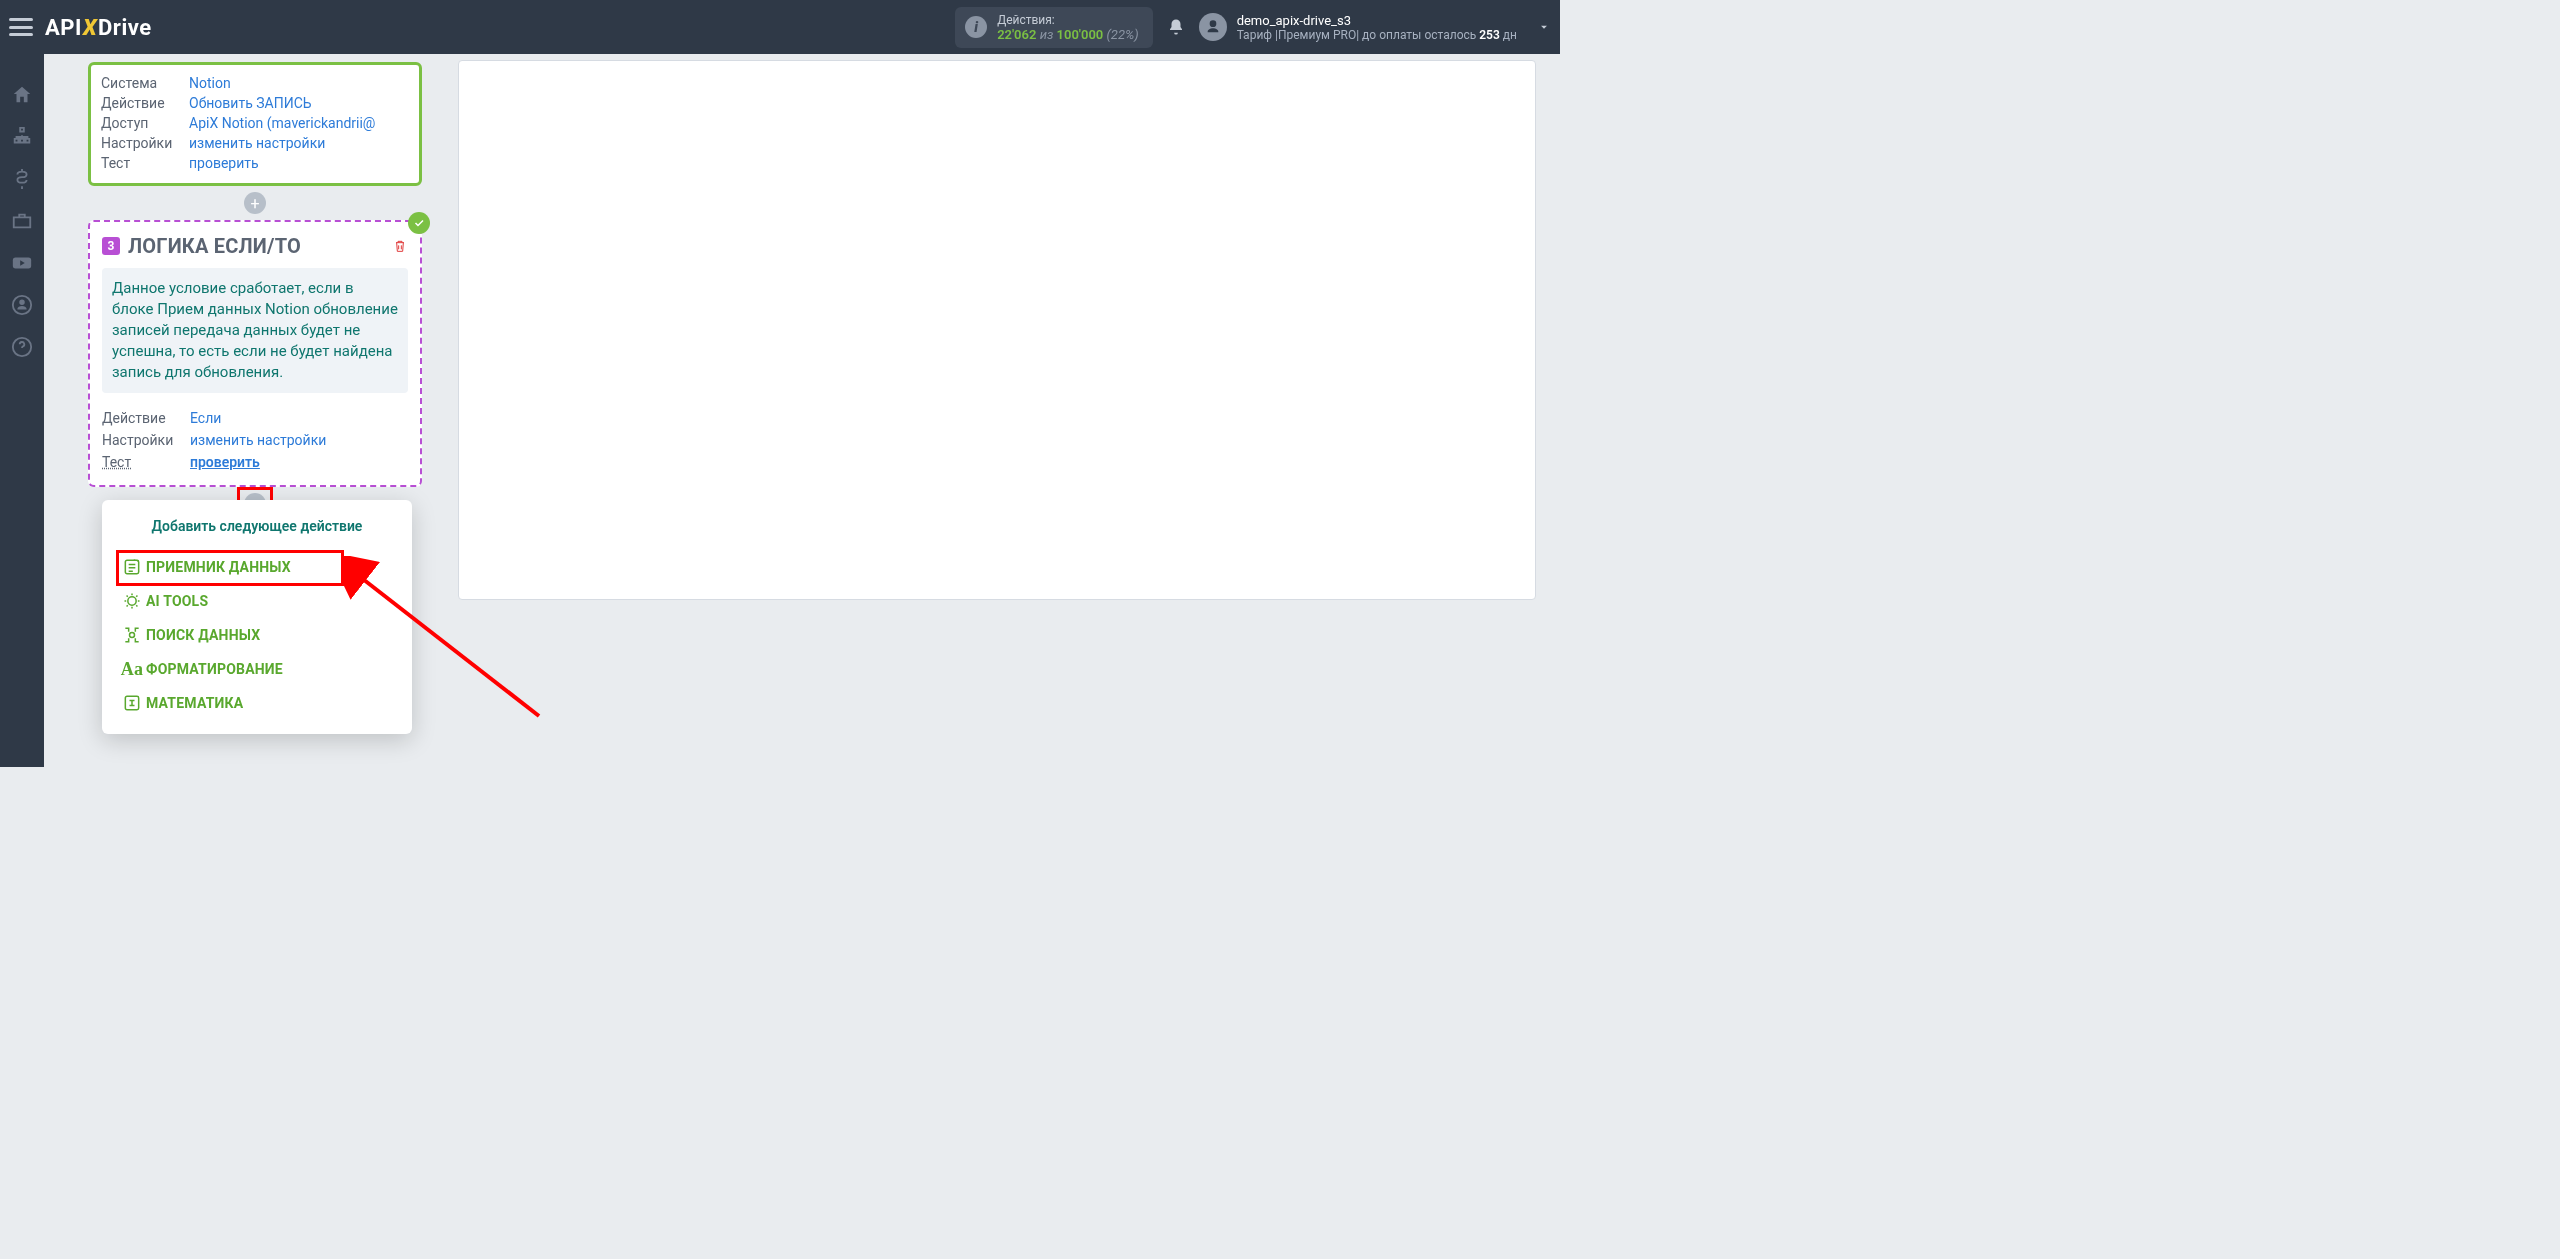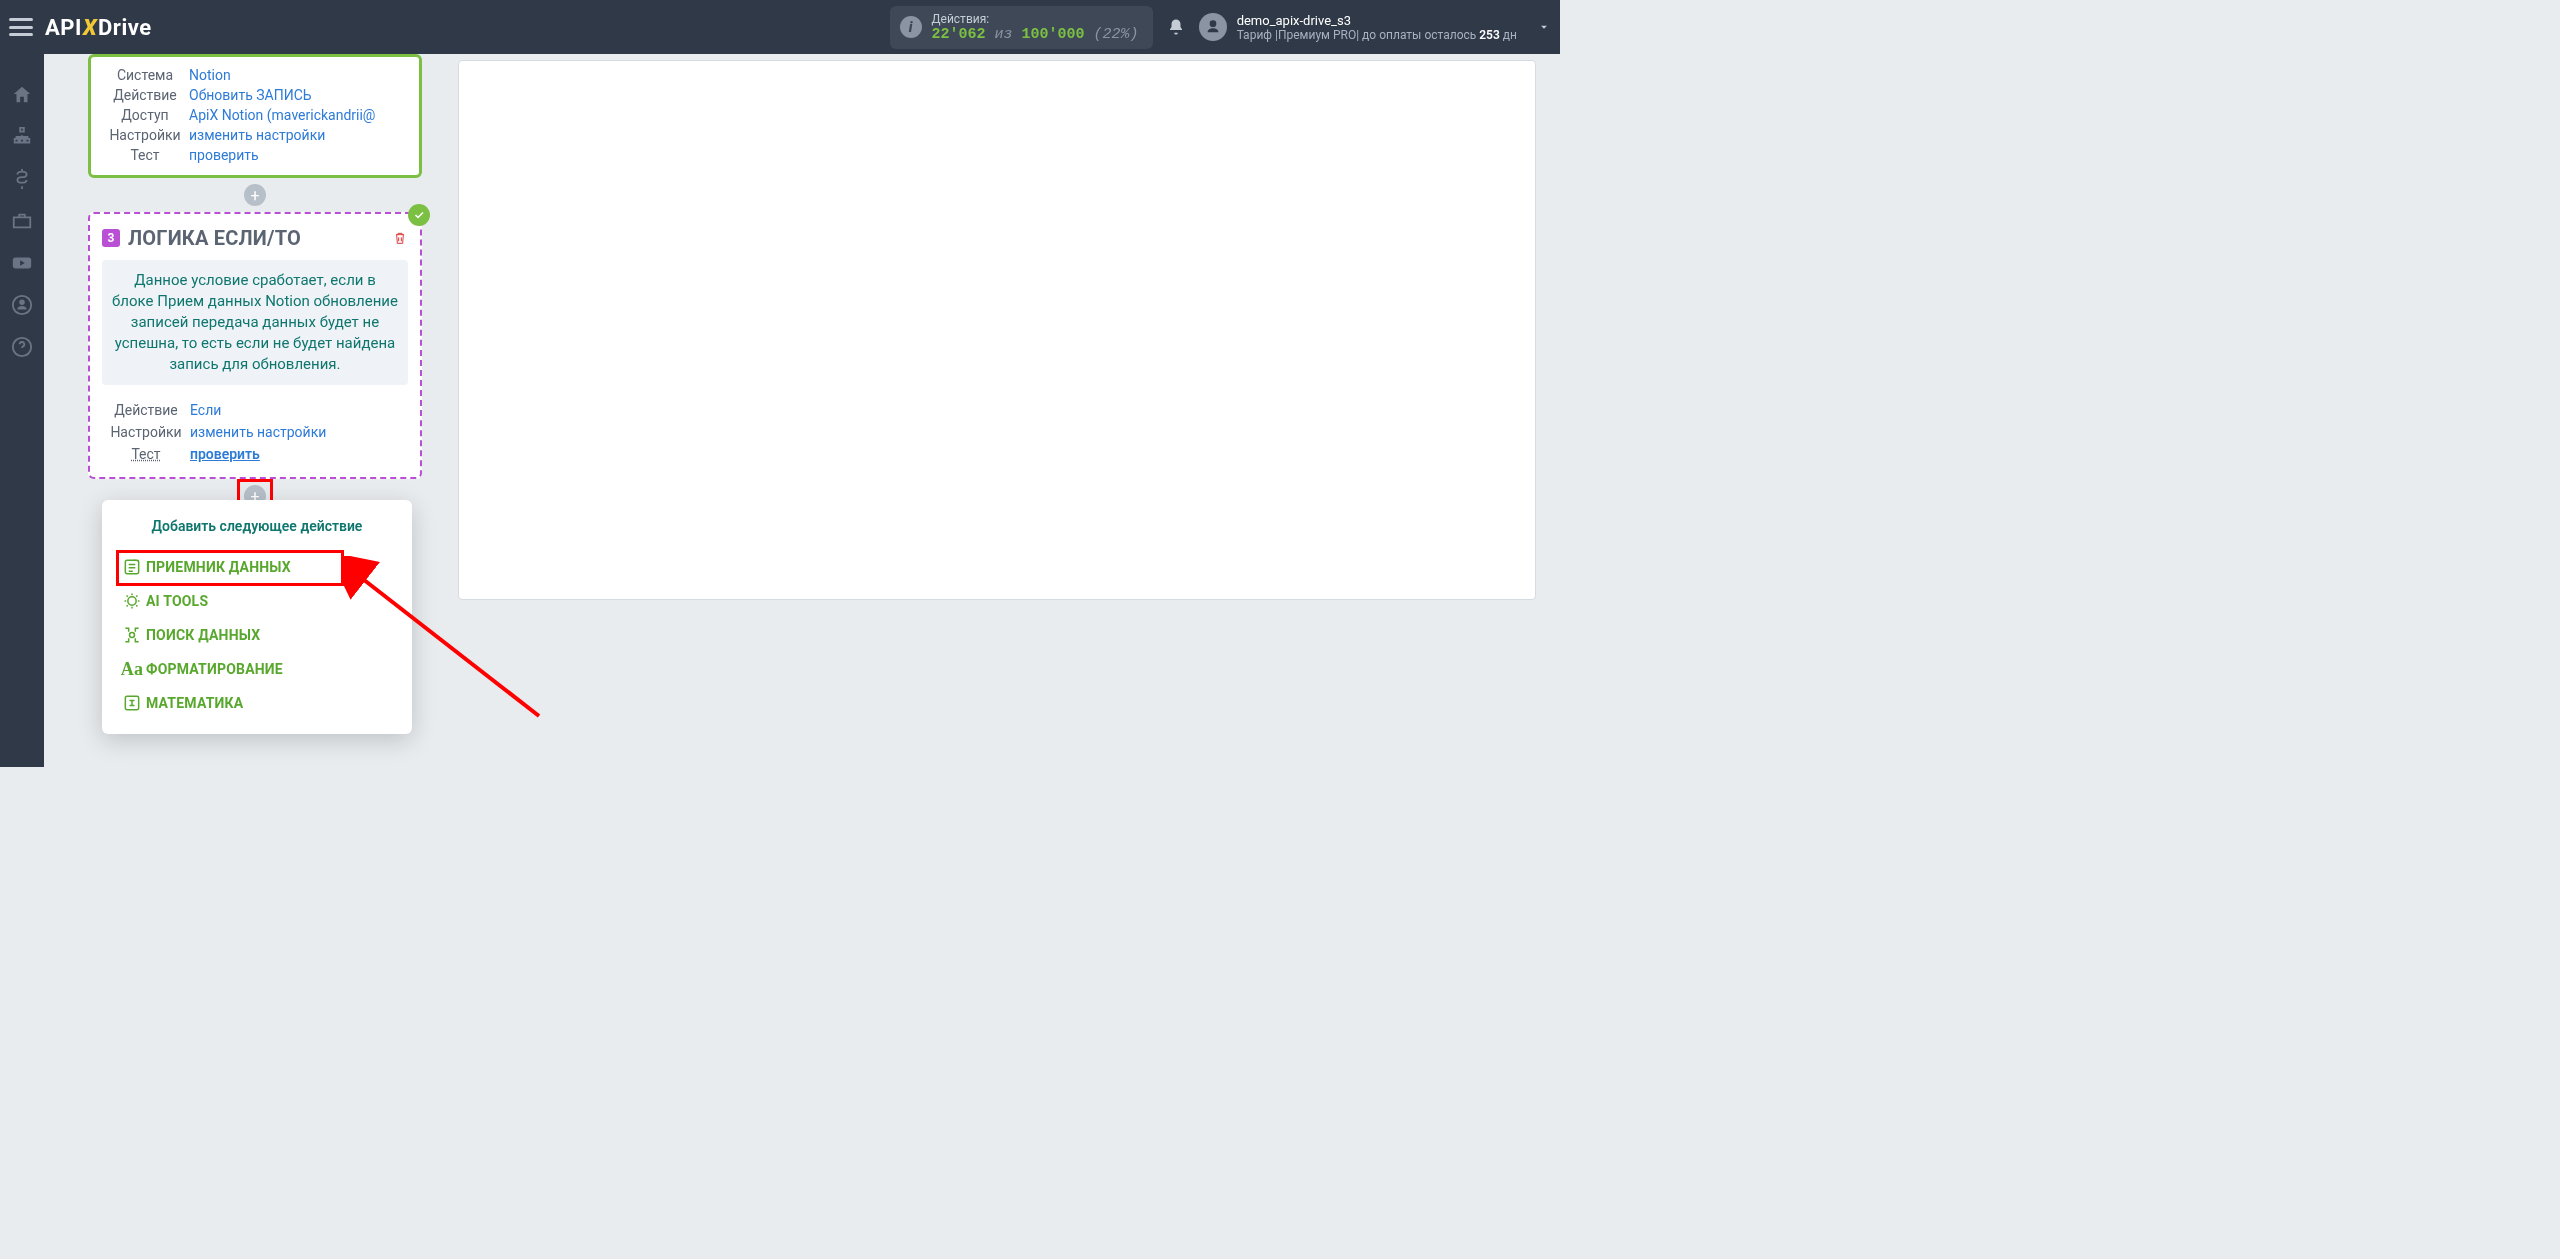--- a/index.html
+++ b/index.html
@@ -76,21 +76,21 @@
   background: #8a94a3;
   color: #3e4857;
   display: flex;
   align-items: center;
   justify-content: center;
   font-weight: 900;
   font-style: italic;
   font-size: 14px;
 }
 .actions-text .line1 { color: #c5ccd6; font-size: 12px; }
-.actions-text .line2 { font-size: 15px; font-family: Liberation Mono, monospace; }
+.actions-text .line2 { font-size: 13px; }
 .used { color: #7bc043; font-weight: 600; }
 .of-word { color: #8a94a3; font-style: italic; }
 .total { color: #7bc043; font-weight: 600; }
 .pct { color: #8a94a3; font-style: italic; }
 
 .bell-icon {
   width: 18px;
   fill: #c5ccd6;
   cursor: pointer;
 }
@@ -144,22 +144,21 @@
   left: 44px;
   right: 0;
   bottom: 0;
   display: flex;
   gap: 36px;
   padding: 0 0 0 44px;
 }
 
 .flow-col {
   width: 334px;
-  padding-top: 0;
-  text-align: center;
+  padding-top: 8px;
 }
 .canvas-col {
   flex: 1;
   padding: 6px 24px 24px 0;
 }
 .canvas {
   background: #fff;
   border: 1px solid #d6dbe2;
   border-radius: 4px;
   height: 540px;

